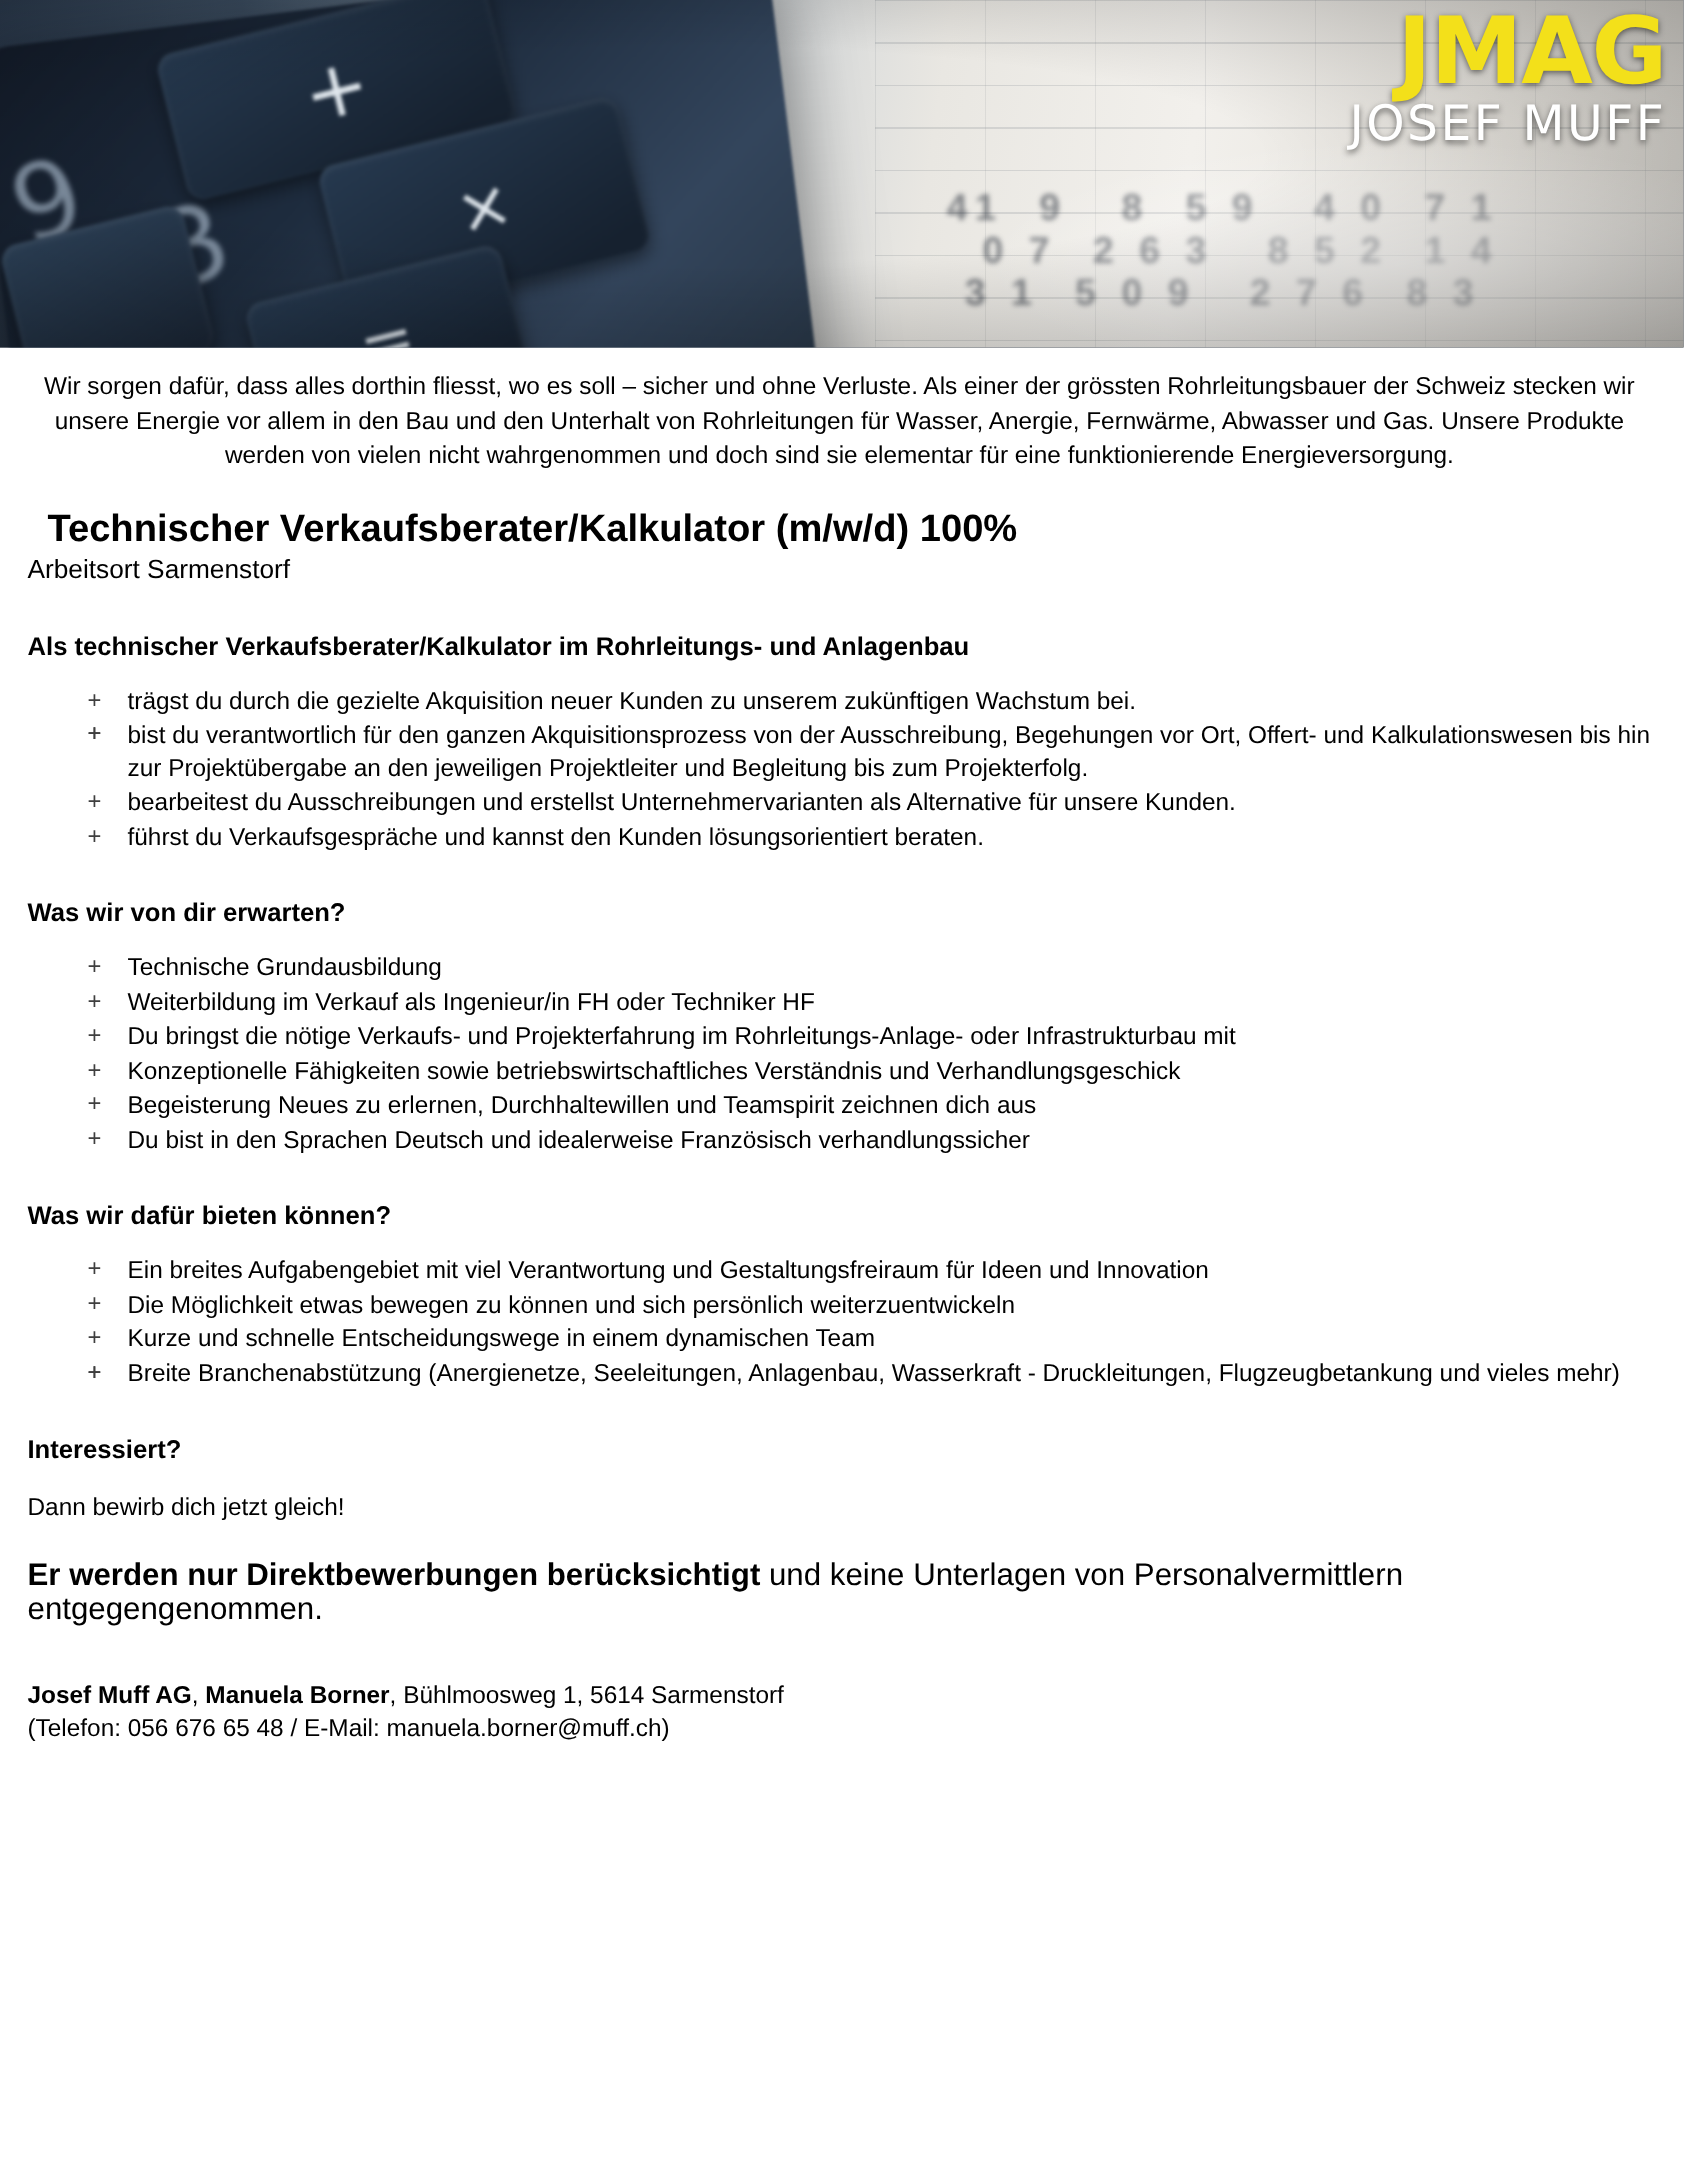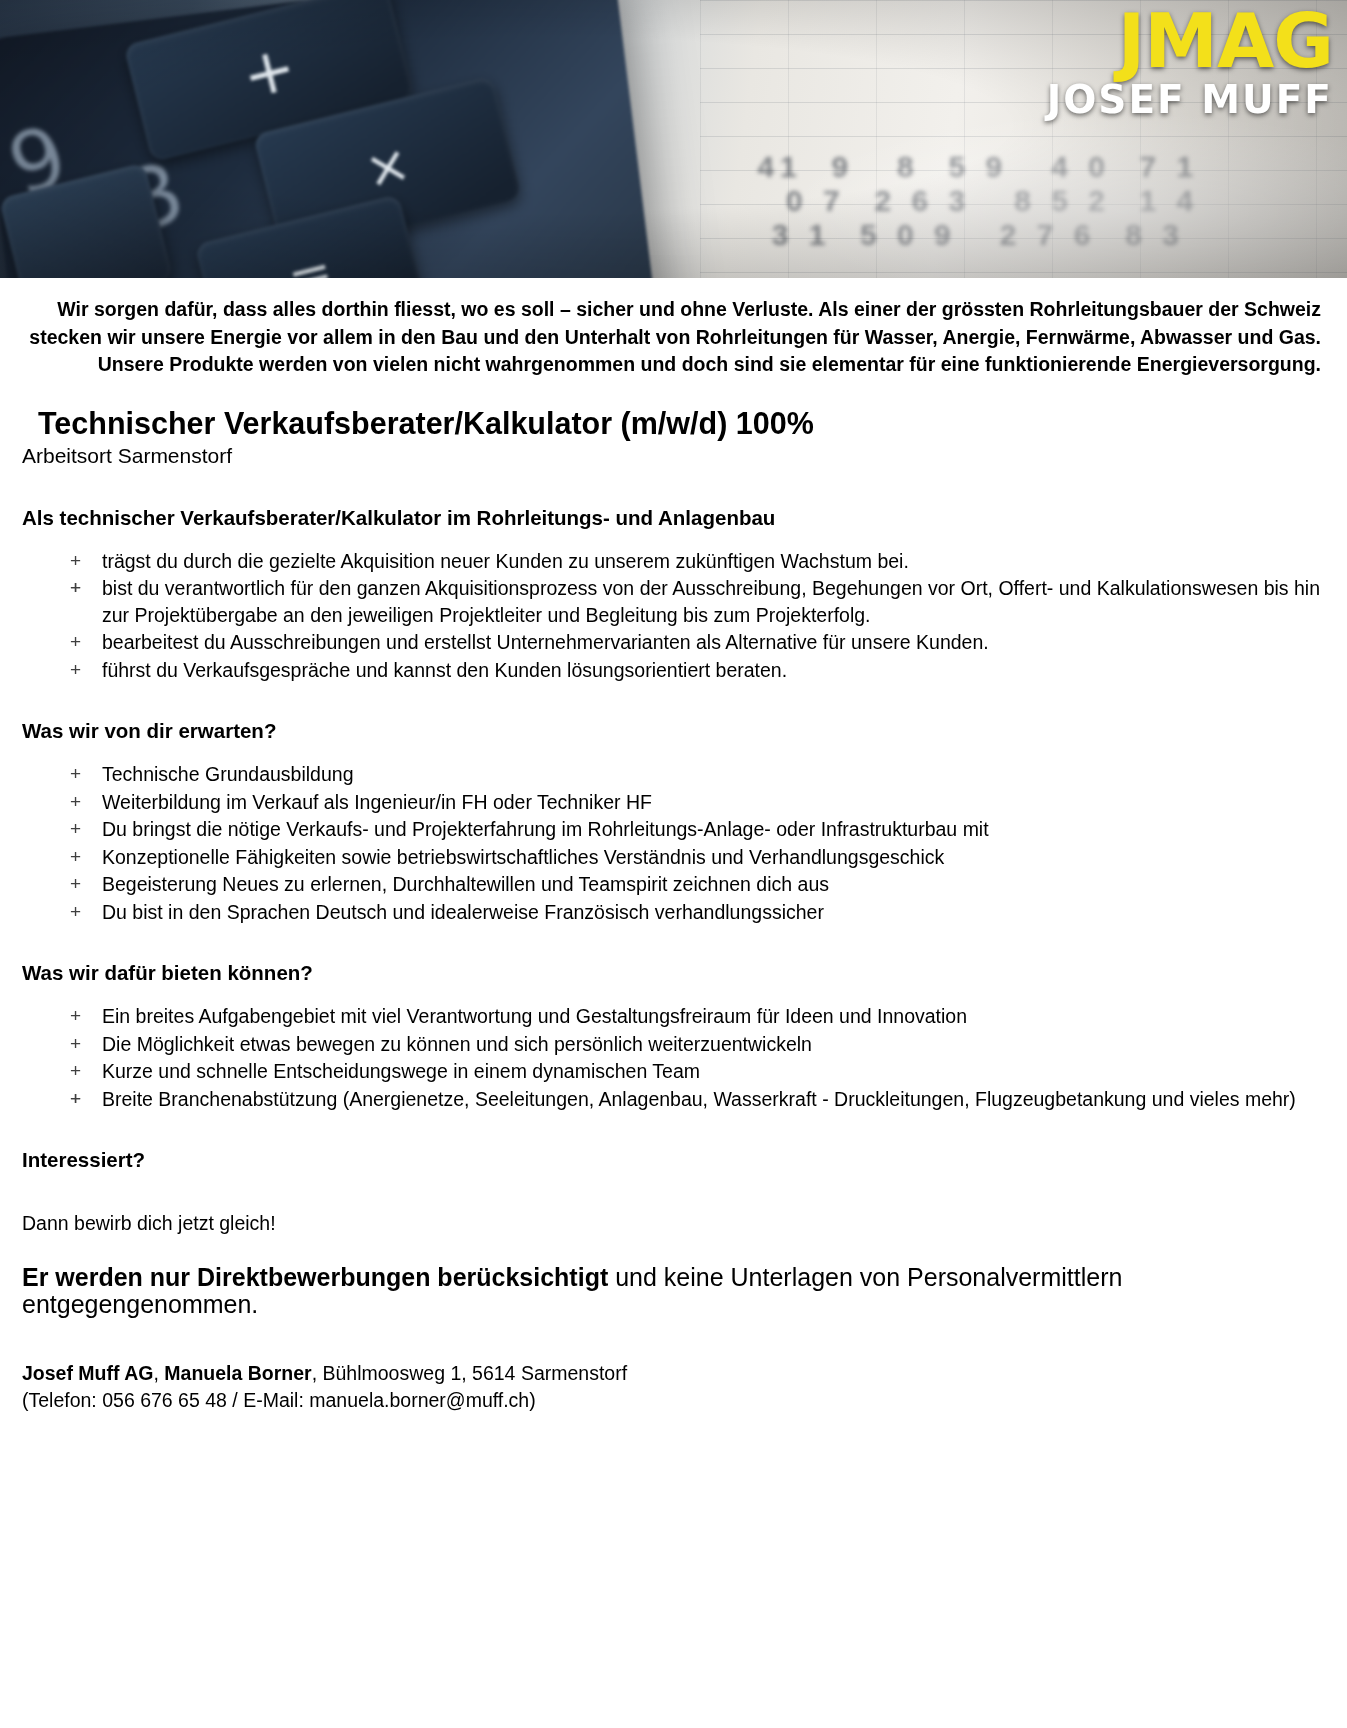--- a/index.html
+++ b/index.html
@@ -111,38 +111,37 @@
   .logo-main {
     font-family: "DejaVu Sans", sans-serif;
     font-weight: 700;
     font-size: 74px;
     color: #f3e01a;
     letter-spacing: -1px;
     text-shadow: 0 2px 5px rgba(0,0,0,0.55);
   }
   .logo-sub {
     font-family: "DejaVu Sans", sans-serif;
-    font-weight: 700;
+    font-weight: 400;
     font-size: 39px;
     color: #ffffff;
     letter-spacing: 2px;
     margin-top: 2px;
     text-shadow: 0 2px 5px rgba(0,0,0,0.55);
   }
 
   
   .doc {
     padding: 18px 26px 0 22px;
   }
   .intro {
     font-size: 19.5px;
     line-height: 27.5px;
     margin: 0 0 14px 0;
-    text-align: right;
-    font-weight: bold;
+    text-align: center;
   }
   .job-title {
     font-size: 30.5px;
     font-weight: 700;
     line-height: 36px;
     margin: 26px 0 0 16px;
   }
   .job-place {
     font-size: 21px;
     line-height: 28px;
@@ -173,21 +172,21 @@
     left: 48px;
     top: 0;
     color: #3f3f3f;
     font-size: 19px;
     font-weight: 400;
   }
 
   .closing-line {
     font-size: 19.5px;
     line-height: 27px;
-    margin: 37px 0 0 0;
+    margin: 20px 0 0 0;
   }
   .notice-line {
     font-size: 25px;
     line-height: 27px;
     margin: 27px 0 12px 0;
   }
   .notice-line b { font-weight: 700; }
 
   .footer-contact {
     font-size: 19.5px;

